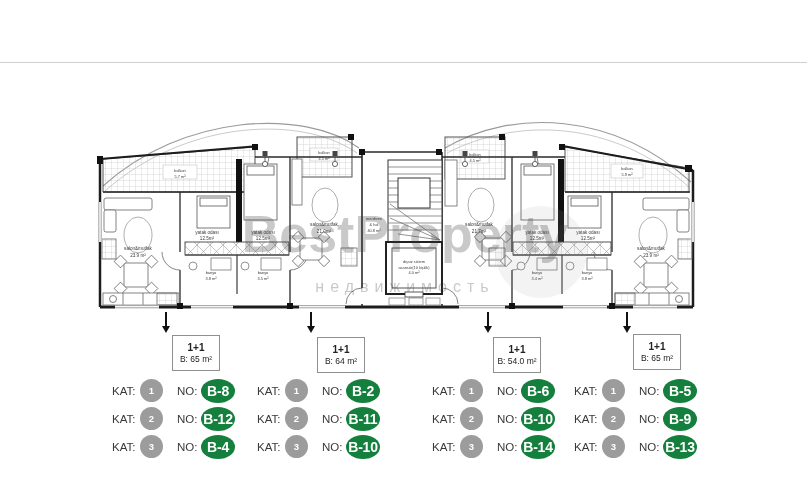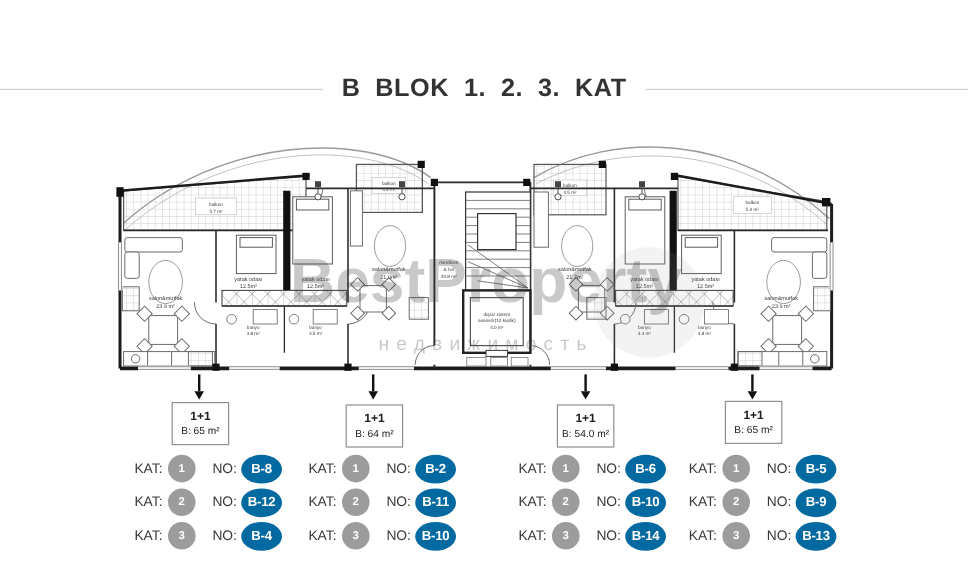--- a/index.html
+++ b/index.html
@@ -17,41 +17,40 @@
   .rlabel{font-size:4.6px;}
   .tlabel{font-size:3.9px;}
 
   
   .arrow{position:absolute;top:312px;width:8px;display:flex;flex-direction:column;align-items:center;}
   .arrow .shaft{width:2px;height:14px;background:#111;}
   .arrow .head{width:0;height:0;border-left:4px solid transparent;border-right:4px solid transparent;border-top:7px solid #111;}
 
   
   .unit-box{position:absolute;width:46px;height:34px;border:1px solid #8f8f8f;background:#fff;
-            display:flex;flex-direction:column;align-items:center;justify-content:center;}
+            display:flex;flex-direction:column;align-items:center;justify-content:center;margin-left:29px;}
   .unit-type{font-size:10px;font-weight:bold;color:#222;line-height:11px;}
   .unit-area{font-size:8.5px;color:#222;line-height:10px;margin-top:1px;}
 
   
   .kat-group{position:absolute;top:379px;}
   .floor-row{display:flex;align-items:center;height:23px;margin-bottom:5px;}
   .kat-label,.no-label{font-size:11.5px;font-weight:normal;color:#3a3a3a;white-space:nowrap;}
   .kat-label{width:28px;}
   .no-label{width:24px;}
   .badge{border-radius:50%;color:#fff;font-weight:bold;display:flex;align-items:center;justify-content:center;}
   .badge-gray{width:23px;height:23px;background:#9c9c9c;font-size:9.5px;}
-  .badge-blue{width:34px;height:24px;background:#0369a1;font-size:11px;letter-spacing:-.2px;}
+  .badge-blue{width:34px;height:24px;background:#15803d;font-size:14px;letter-spacing:-.2px;}
   .row-spacer{width:14px;}
 </style>
 </head>
 <body>
 
 <div class="title-row">
   <div class="title-line"></div>
-  <h1 class="page-title">B BLOK 1. 2. 3. KAT</h1>
   <div class="title-line"></div>
 </div>
 
 <div class="plan-wrap">
 <svg viewBox="0 0 610 215" width="610" height="215">
   <defs>
     <pattern id="bgrid" width="6" height="6" patternUnits="userSpaceOnUse">
       <path d="M6 0H0V6" fill="none" stroke="#bdbdbd" stroke-width="0.6"></path>
     </pattern>
     <pattern id="xh" width="13" height="13" patternUnits="userSpaceOnUse">

